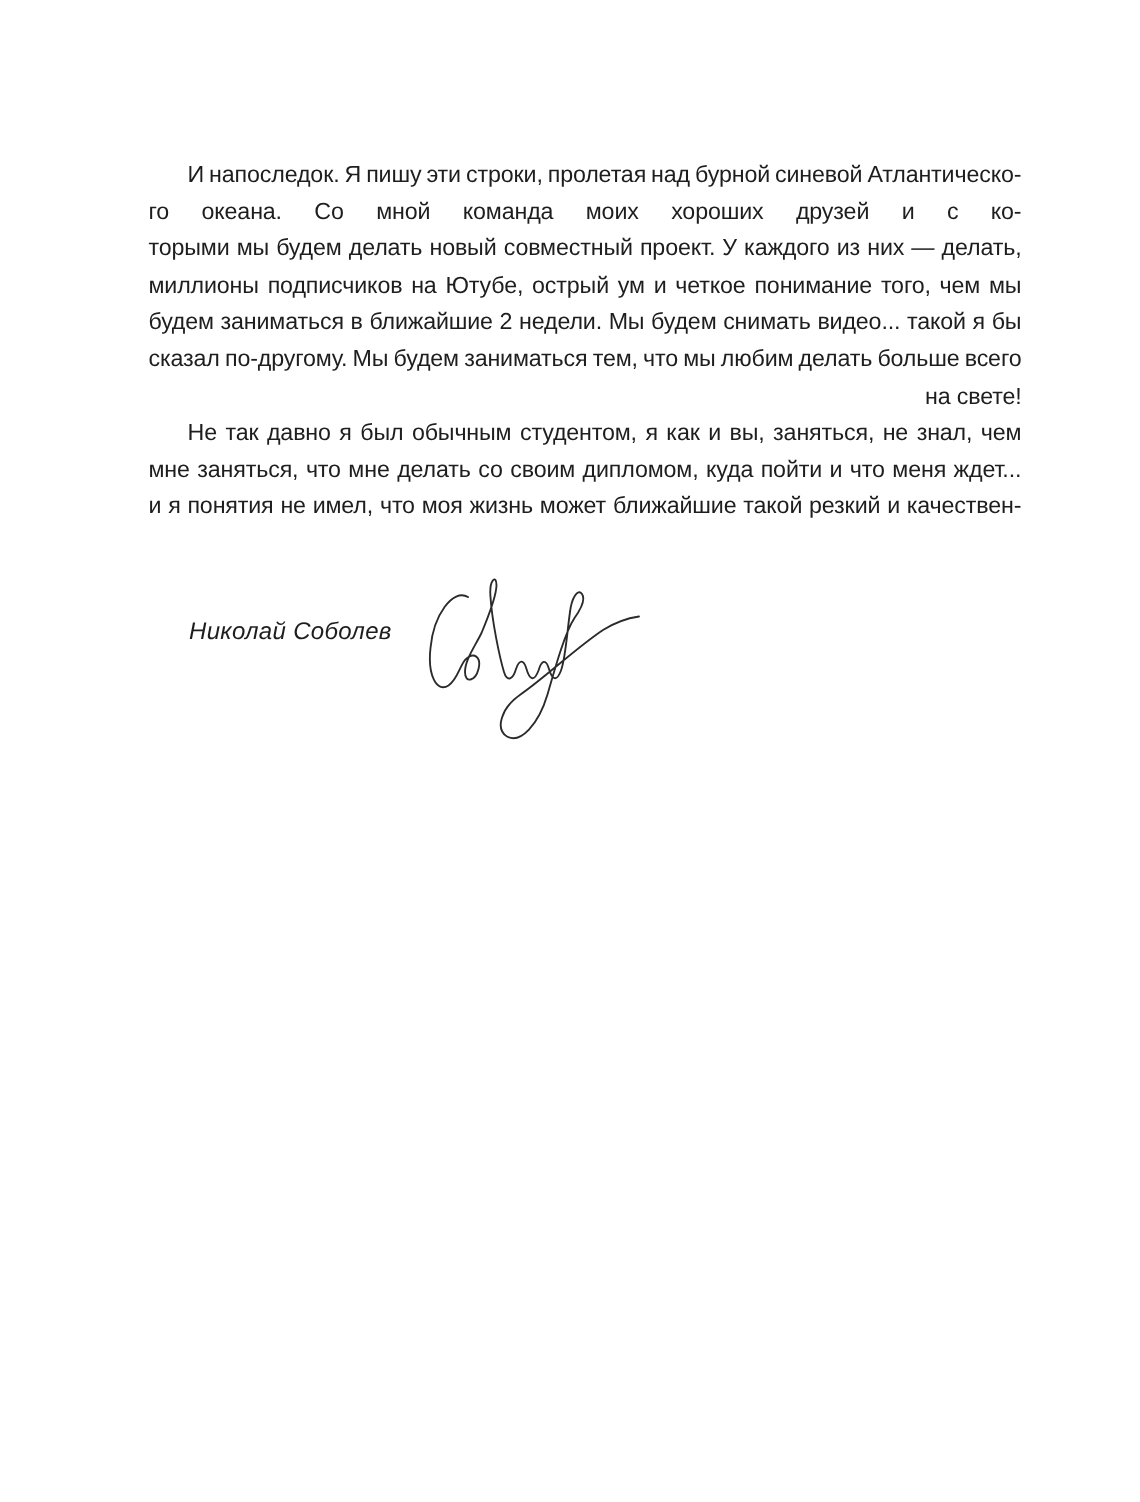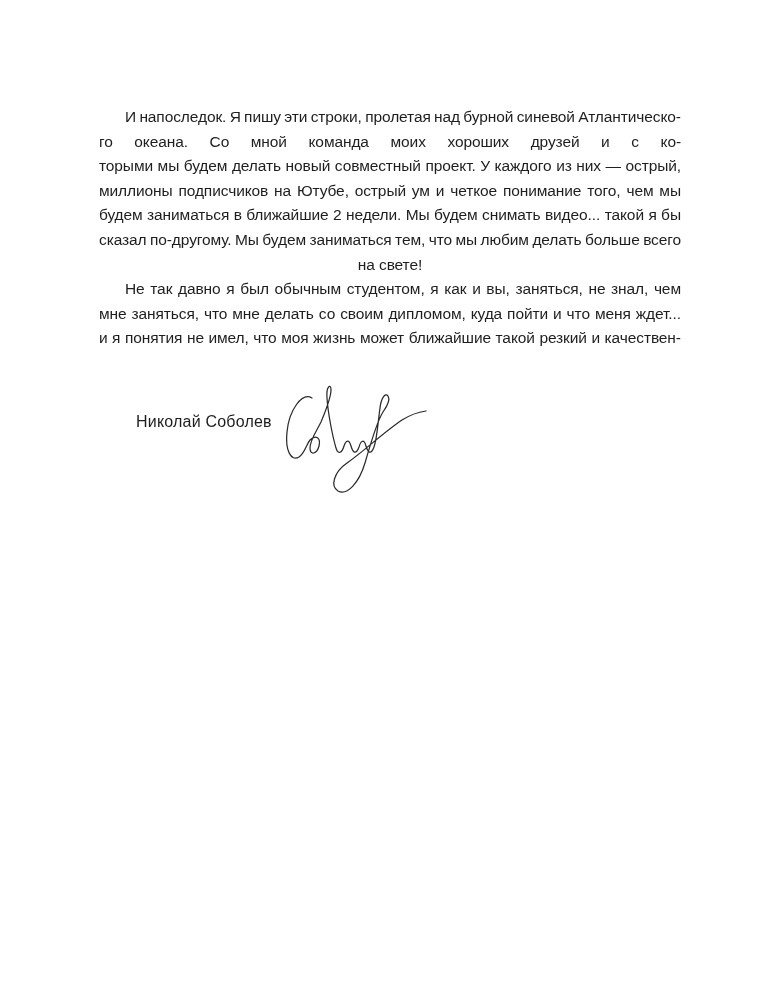--- a/index.html
+++ b/index.html
@@ -33,27 +33,28 @@
   .line.just {
     display: flex;
     justify-content: space-between;
   }
   
   .line.first {
     padding-left: 26px;
   }
   
   .line.last {
-    text-align: center;
+    text-align: right;
   }
   .sig-name {
     position: absolute;
-    left: 136px;
+    left: 126px;
     top: 413px;
     font-size: 16px;
+    font-style: italic;
     letter-spacing: 0.2px;
     color: #1e1e1e;
   }
   .sig-svg {
     position: absolute;
     left: 272px;
     top: 370px;
     width: 165px;
     height: 135px;
   }
@@ -104,21 +105,21 @@
         <span>будем</span>
         <span>делать</span>
         <span>новый</span>
         <span>совместный</span>
         <span>проект.</span>
         <span>У</span>
         <span>каждого</span>
         <span>из</span>
         <span>них</span>
         <span>—</span>
-        <span>острый,</span>
+        <span>делать,</span>
       </div>
     <div class="line just">
         <span>миллионы</span>
         <span>подписчиков</span>
         <span>на</span>
         <span>Ютубе,</span>
         <span>острый</span>
         <span>ум</span>
         <span>и</span>
         <span>четкое</span>

